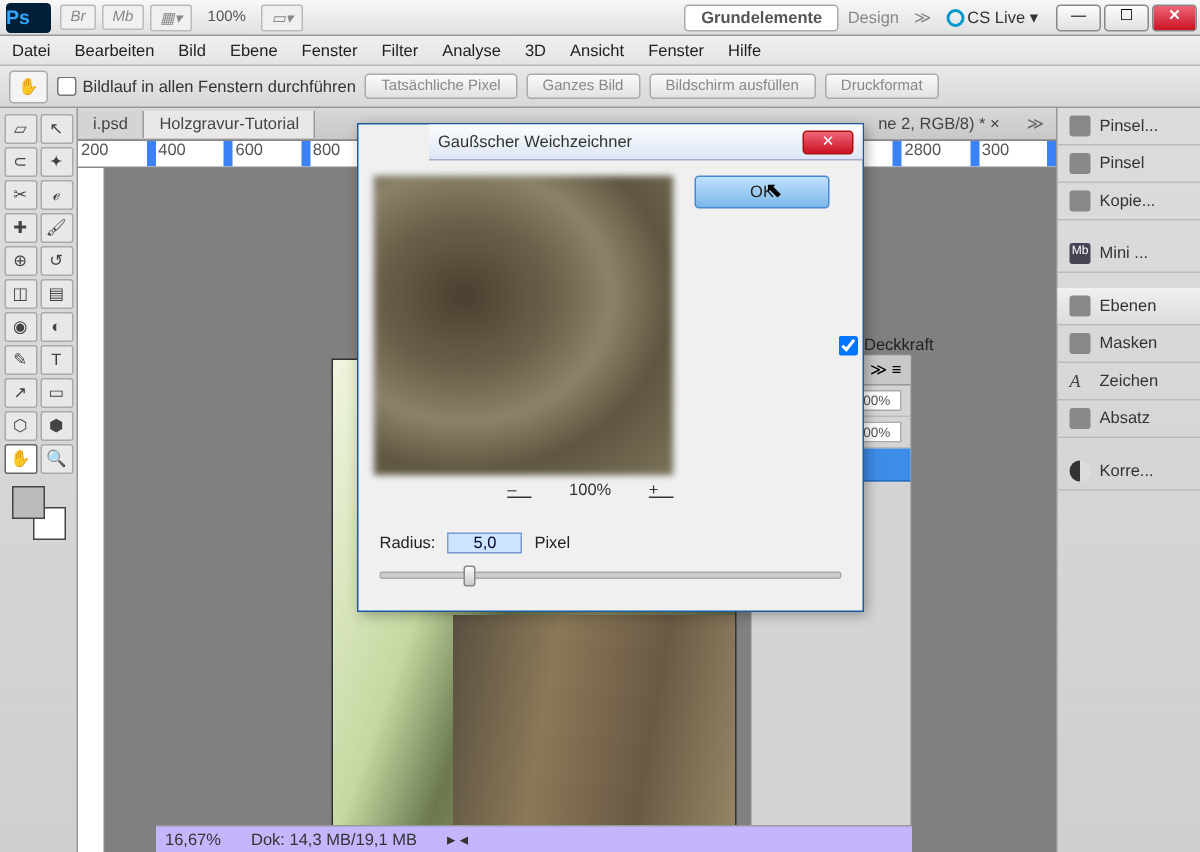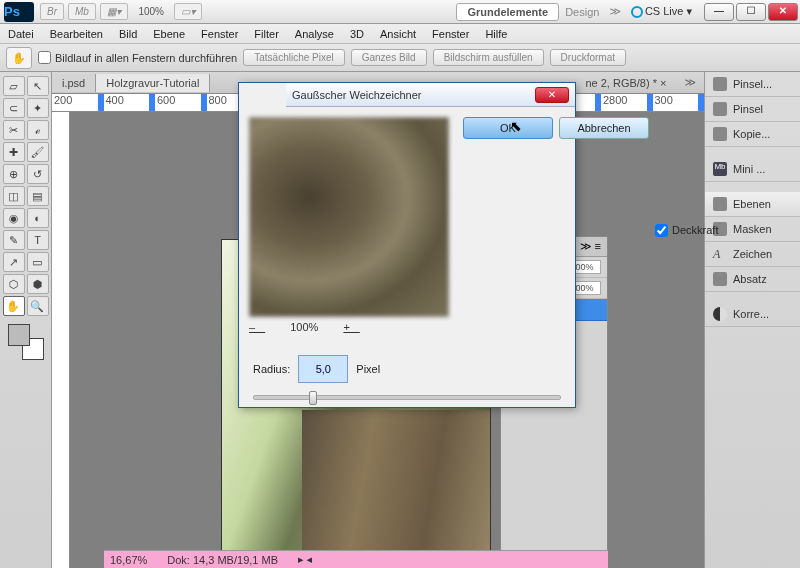--- a/index.html
+++ b/index.html
@@ -50,32 +50,32 @@
 .layers .lhdr { display: flex; background: #c8c8c8; border-bottom: 1px solid #999; }
 .layers .lhdr span { padding: 3px 6px; }
 .layers .lrow { padding: 3px 6px; display: flex; justify-content: space-between; align-items: center; border-bottom: 1px solid #bbb; }
 .layers .sel-row { height: 22px; background: #3d8de8; border-bottom: 1px solid #2a6cc0; }
 .dialog { position: absolute; left: 238px; top: 82px; width: 338px; height: 326px; background: #f0f0f0; border: 1px solid #1e5a9e; box-shadow: 2px 2px 8px rgba(0,0,0,.3); }
 .dialog .dtitle { height: 24px; background: linear-gradient(#fdfdfe,#dce6f4); display: flex; align-items: center; padding: 0 6px; border-bottom: 1px solid #aac; margin-left: 47px; }
 .dialog .dtitle span { color: #333; }
 .dialog .dclose { margin-left: auto; width: 34px; height: 16px; background: linear-gradient(#e67,#c12); border: 1px solid #a11; border-radius: 3px; color: #fff; text-align: center; font-size: 10px; line-height: 13px; }
 .dialog .dbody { padding: 10px; display: flex; gap: 14px; }
 .preview { width: 200px; height: 200px; border: 1px solid #888; background: radial-gradient(ellipse at 30% 40%, #4a4030, #6b614a 30%, #8b8268 50%, #5f5640 70%, #7a7158 100%); filter: blur(2px); }
-.pv-ctrl { text-align: left; margin-top: 4px; color: #333; letter-spacing: 10px; }
+.pv-ctrl { text-align: right; margin-top: 4px; color: #333; letter-spacing: 10px; }
 .pv-ctrl .pct { letter-spacing: 0; margin: 0 12px; }
 .dbtns { display: flex; flex-direction: row; gap: 6px; }
 .dbtns button { width: 90px; height: 22px; border: 1px solid #7a9; border-radius: 3px; background: linear-gradient(#e8f4ff,#b8d8f0); color: #222; font-size: 11px; }
 .dbtns button.ok { background: linear-gradient(#c0e0ff,#7ab8e8); border-color: #4a8acf; }
 .dbtns .vorschau { margin-top: 10px; display: flex; align-items: center; gap: 4px; color: #222; }
 .cursor { position: absolute; left: 510px; top: 118px; font-size: 14px; color: #000; pointer-events: none; z-index: 100; }
 .radius-row { padding: 12px 14px; display: flex; align-items: center; gap: 8px; color: #222; }
-.radius-row input { width: 50px; height: 28px; border: 1px solid #7a9cd0; background: #cde4ff; text-align: center; color: #003; font-size: 11px; }
+.radius-row input { width: 50px; height: 14px; border: 1px solid #7a9cd0; background: #cde4ff; text-align: center; color: #003; font-size: 11px; }
 .slider { margin: 0 14px; height: 5px; background: #ccc; border: 1px solid #aaa; position: relative; border-radius: 2px; }
 .slider .thumb { position: absolute; left: 18%; top: -5px; width: 8px; height: 14px; background: linear-gradient(#fafafa,#ccc); border: 1px solid #888; border-radius: 2px; }
-.statusbar { position: absolute; bottom: 0; left: 52px; right: 96px; height: 18px; background: #f9a8d4; border-top: 1px solid #999; display: flex; align-items: center; font-size: 10px; color: #333; padding: 0 6px; gap: 20px; margin-top: 32px; }
+.statusbar { position: absolute; bottom: 0; left: 52px; right: 96px; height: 18px; background: #c4b5fd; border-top: 1px solid #999; display: flex; align-items: center; font-size: 10px; color: #333; padding: 0 6px; gap: 20px; margin-top: 32px; }
 .mini-inp { width: 38px; height: 14px; background: #fff; border: 1px solid #aaa; font-size: 9px; text-align: center; line-height: 12px; color: #555; }
 </style>
 </head>
 <body>
 
 <div class="titlebar">
   <div class="logo">Ps</div>
   <div class="tb-btn">Br</div>
   <div class="tb-btn">Mb</div>
   <div class="tb-btn">▦▾</div>
@@ -250,21 +250,20 @@
     <div>
       <div class="preview"></div>
       <div class="pv-ctrl">
         <span style="text-decoration:underline">–</span>
         <span class="pct">100%</span>
         <span style="text-decoration:underline">+</span>
       </div>
     </div>
     <div class="dbtns">
       <button class="ok">OK</button>
-      <button>Abbrechen</button>
       <label class="vorschau">
           <input type="checkbox" checked="" style="">
           <span>Deckkraft</span>
         </label>
     </div>
   </div>
   <div class="radius-row">
     <span>Radius:</span>
     <input value="5,0" style="">
     <span>Pixel</span>

